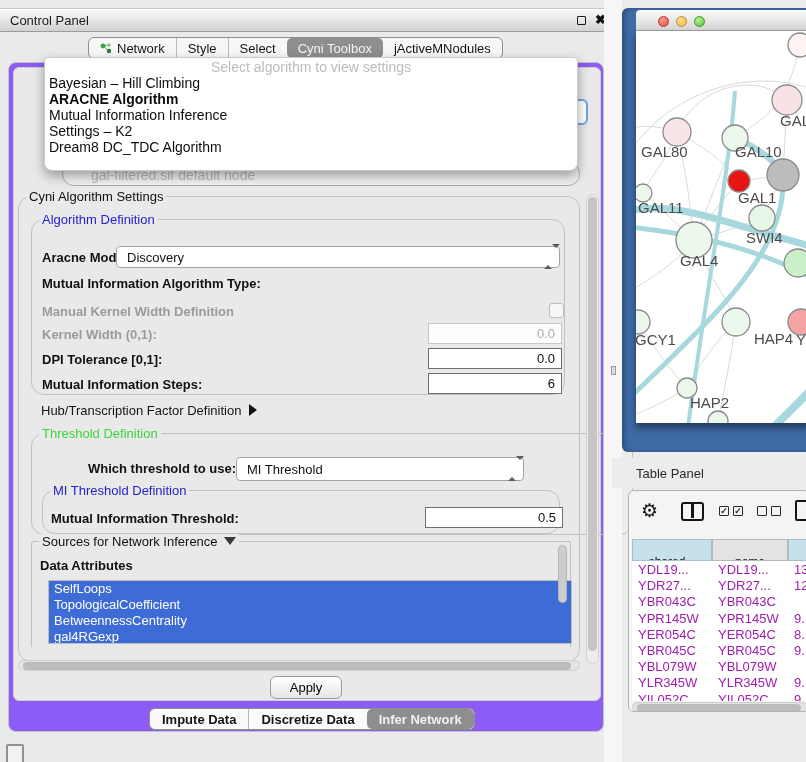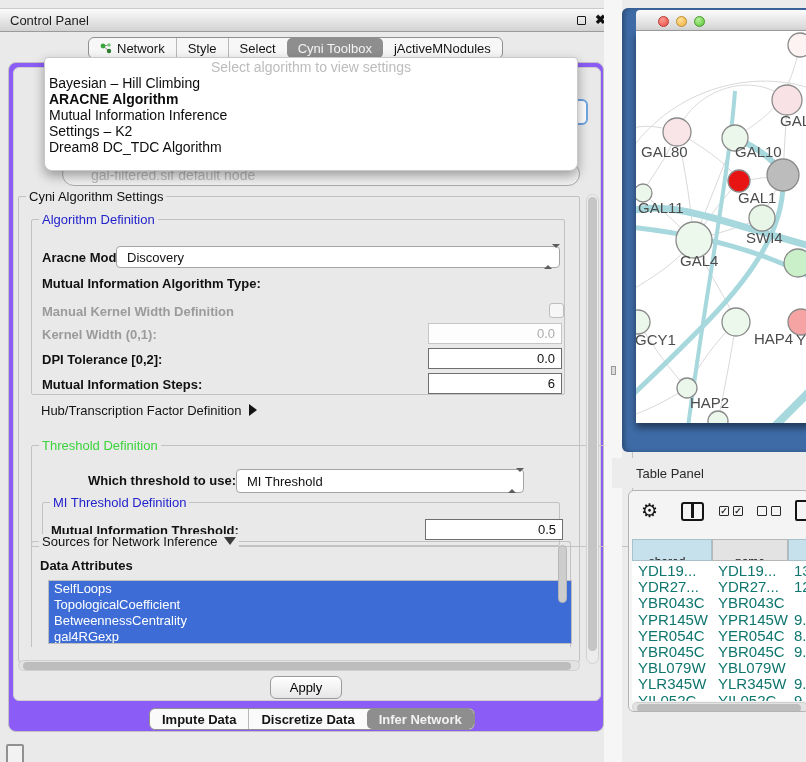--- a/index.html
+++ b/index.html
@@ -33,21 +33,21 @@
     border:1px solid #cfcfcf; border-radius:6px; }
 
   
   .bg-combo { left:48px; top:94px; width:518px; height:24px; background:#f1f1f1;
     border:1px solid #ababab; border-radius:12px; }
   .bg-combo span { position:absolute; left:28px; top:4px; font-size:14px; color:#b9b9b9; }
   .blue-frag { left:528px; top:31px; width:46px; height:26px; background:#fff;
     border:2px solid #6ea4e2; border-radius:6px; }
 
   
-  .group { border:1px solid #c2c2c2; border-radius:2px; }
+  .group { border:1px solid #c2c2c2; border-radius:13px; }
   .gtitle { position:absolute; top:-8px; left:7px; background:#e9e9e9; padding:0 3px;
     font-size:13px; white-space:nowrap; }
   .gtitle.blue { color:#2323cc; }
   .gtitle.green { color:#3bd43b; }
 
   .flabel { position:absolute; font-size:13px; white-space:nowrap; }
   .bold { font-weight:bold; }
   .dis { color:#9b9b9b; }
 
   .combo { position:absolute; background:#fff; border:1px solid #a4a4a4; border-radius:4px; }
@@ -142,21 +142,21 @@
     font-size:9px; line-height:8px; text-align:center; color:#2a2a2a; font-weight:bold; }
   .page-ic { position:absolute; left:166px; top:3px; width:15px; height:21px; border:2.5px solid #141414;
     border-radius:2px; background:#f4f4f4; }
   .thead { position:absolute; left:3px; top:48px; width:200px; height:22px; display:flex; }
   .th { border:1px solid #a9bfca; font-size:12px; text-align:center; padding-top:15px;
     overflow:hidden; white-space:nowrap; }
   .th.blue { background:#c7e1ec; }
   .th.gray { background:#e3e3e3; border-color:#b7b7b7; }
   .tbody { position:absolute; left:3px; top:70px; width:200px; height:140px; overflow:hidden; background:#fff; }
   .tr { display:flex; height:16.2px; }
-  .td { font-size:15px; color:#0f766e; padding:1px 0 0 6px; overflow:hidden; white-space:nowrap; }
+  .td { font-size:13px; color:#a21caf; padding:1px 0 0 6px; overflow:hidden; white-space:nowrap; }
   .c1 { width:80px; } .c2 { width:76px; } .c3 { width:44px; }
   .t-hscroll { position:absolute; left:3px; top:211px; width:176px; height:10px; }
 </style>
 </head>
 <body>
 
 <div class="stage">
 
   <div class="abs cp">
 
@@ -212,30 +212,30 @@
             </div>
 
             <span class="flabel bold" style="left:10px; top:56px;">Mutual Information Algorithm Type:</span>
 
             <span class="flabel bold dis" style="left:10px; top:84px;">Manual Kernel Width Definition</span>
             <span class="checkbox" style="left:517px; top:83px;"></span>
 
             <span class="flabel bold dis" style="left:10px; top:107px;">Kernel Width (0,1):</span>
             <div class="field disabled" style="left:396px; top:103px; width:134px;">0.0</div>
 
-            <span class="flabel bold" style="left:10px; top:132px;">DPI Tolerance [0,2]:</span>
+            <span class="flabel bold" style="left:10px; top:132px;">DPI Tolerance [0,1]:</span>
             <div class="field strong" style="left:396px; top:128px; width:134px;">0.0</div>
 
             <span class="flabel bold" style="left:10px; top:157px;">Mutual Information Steps:</span>
             <div class="field strong" style="left:396px; top:153px; width:134px;">6</div>
           </div>
 
           <span class="flabel" style="left:22px; top:206px; color:#141414;"><span>Hub/Transcription Factor Definition</span><span class="tri-right"></span></span>
 
-          <div class="abs group" style="left:12px; top:236px; width:602px; height:102px;margin-top:12px;">
+          <div class="abs group" style="left:12px; top:236px; width:602px; height:102px;">
             <span class="gtitle green">Threshold Definition</span>
 
             <span class="flabel bold" style="left:56px; top:27px;">Which threshold to use:</span>
             <div class="combo" style="left:204px; top:23px; width:288px; height:24px;">
               <span class="cval" style="top:4px;">MI Threshold</span>
               <span class="spin"><span class="up"></span><span class="dn"></span></span>
             </div>
 
             <div class="abs group" style="left:10px; top:56px; width:518px; height:44px;">
               <span class="gtitle blue">MI Threshold Definition</span>

